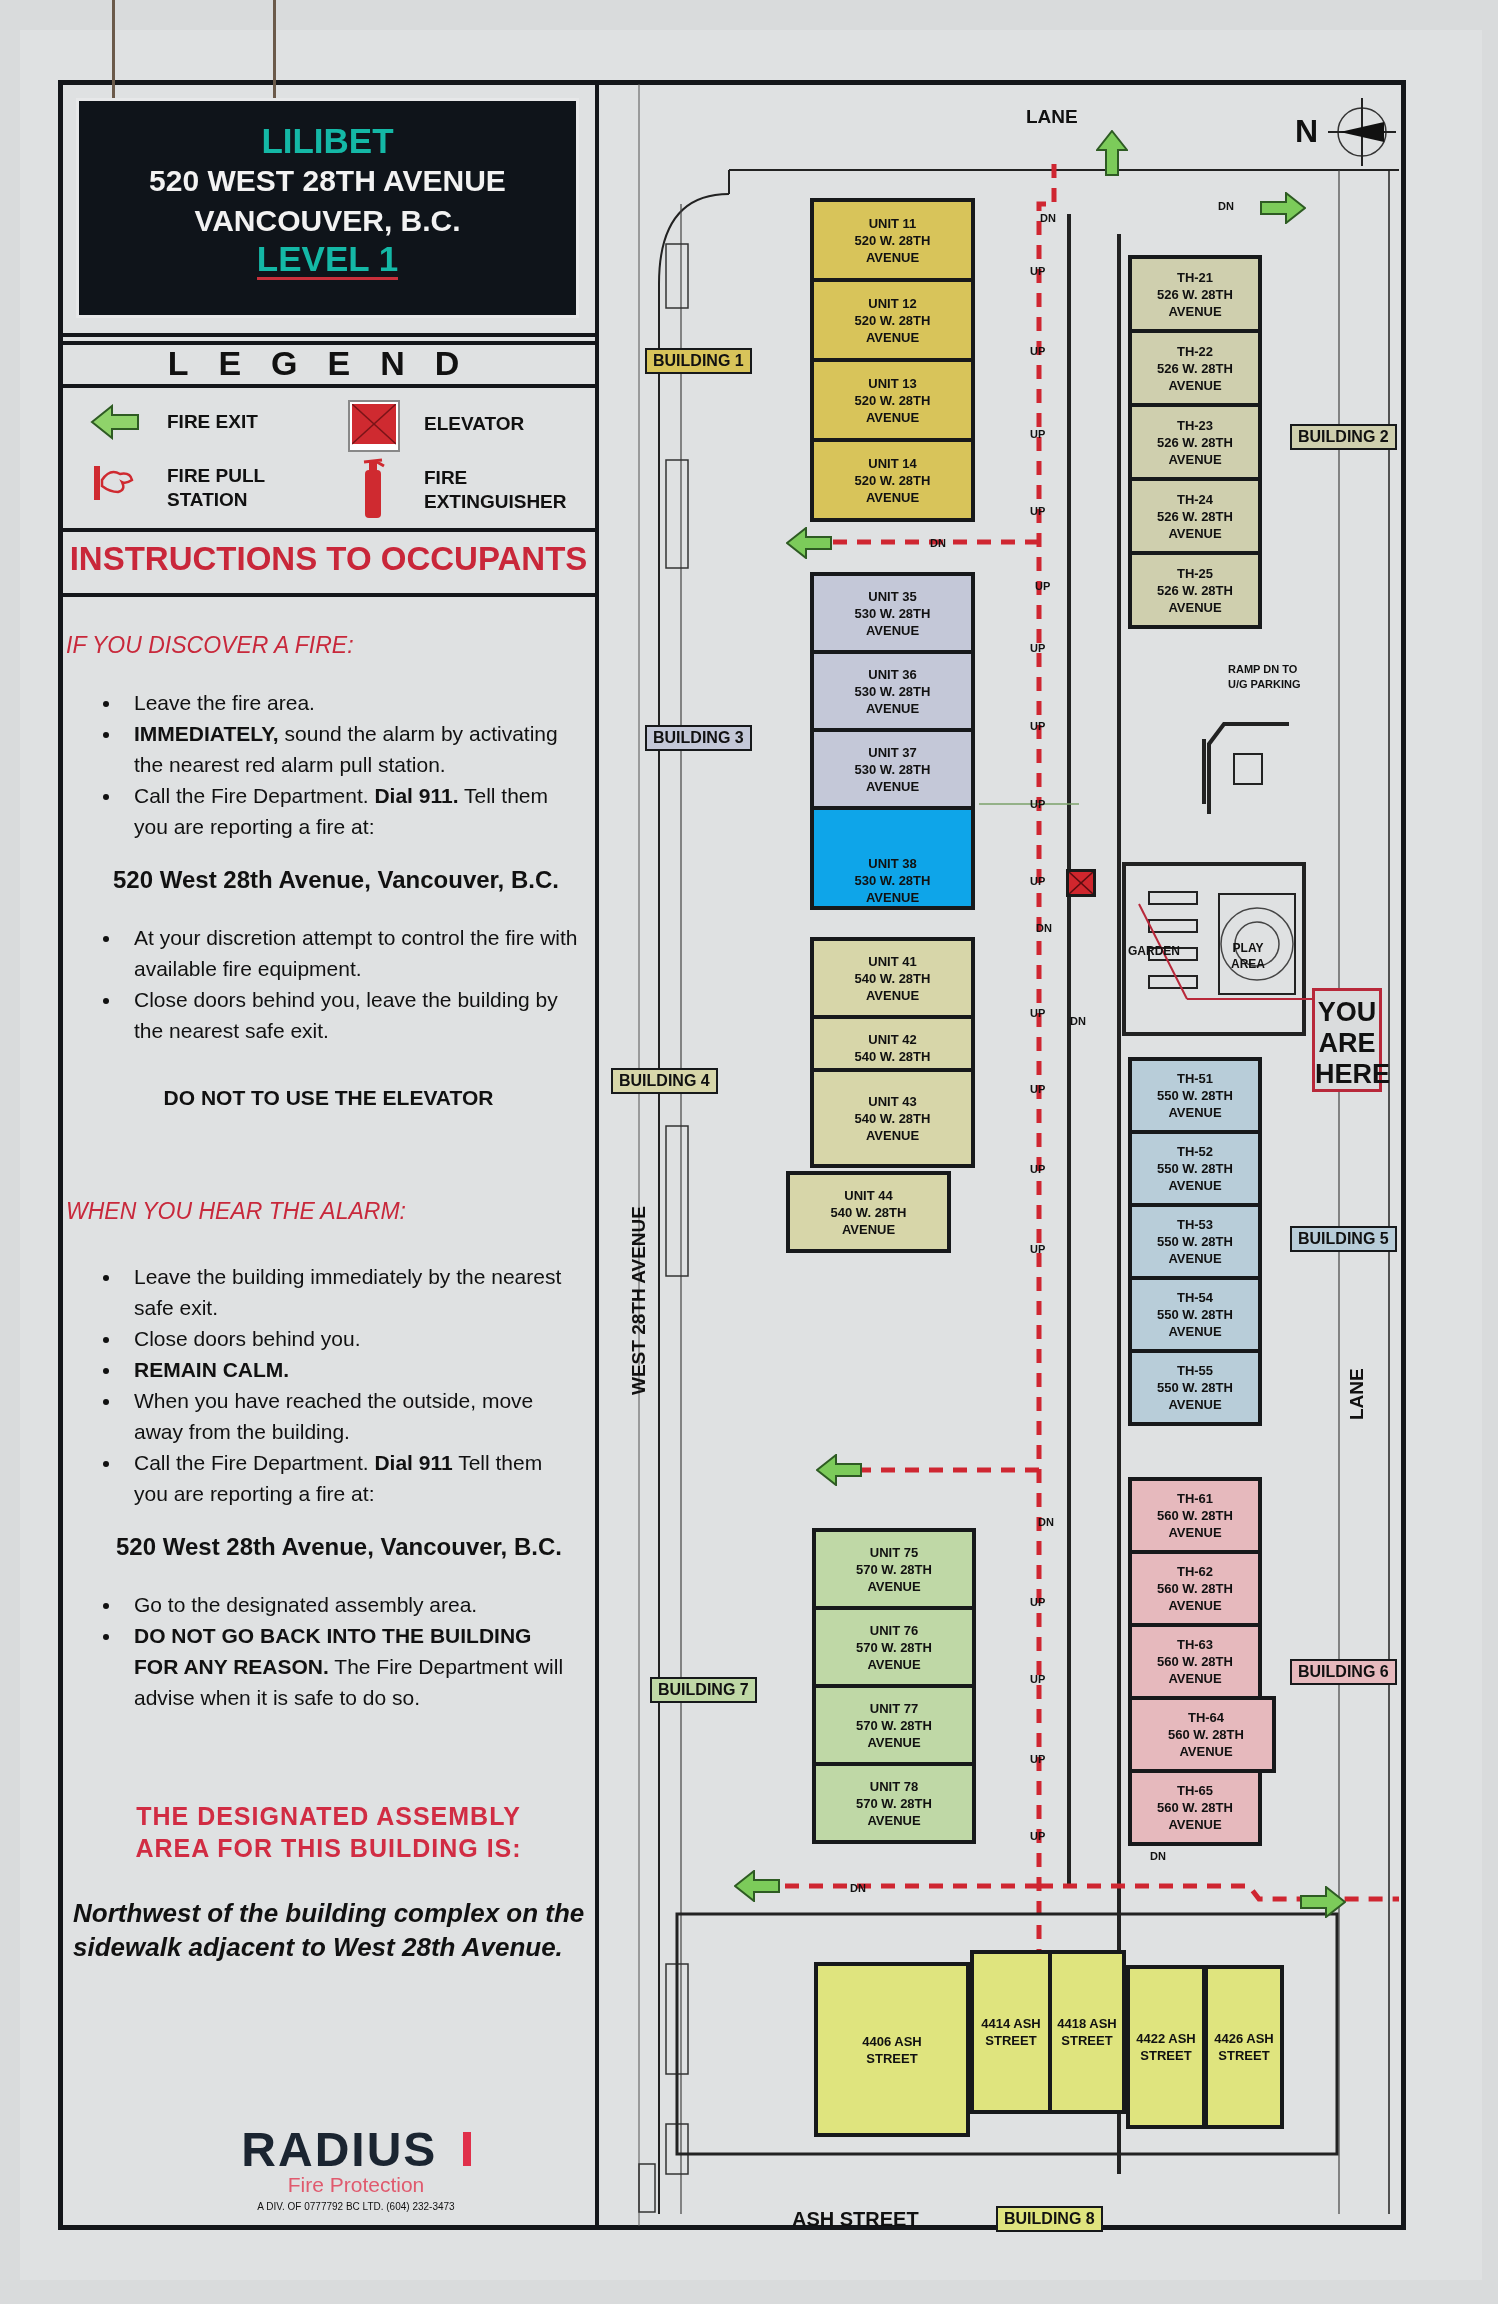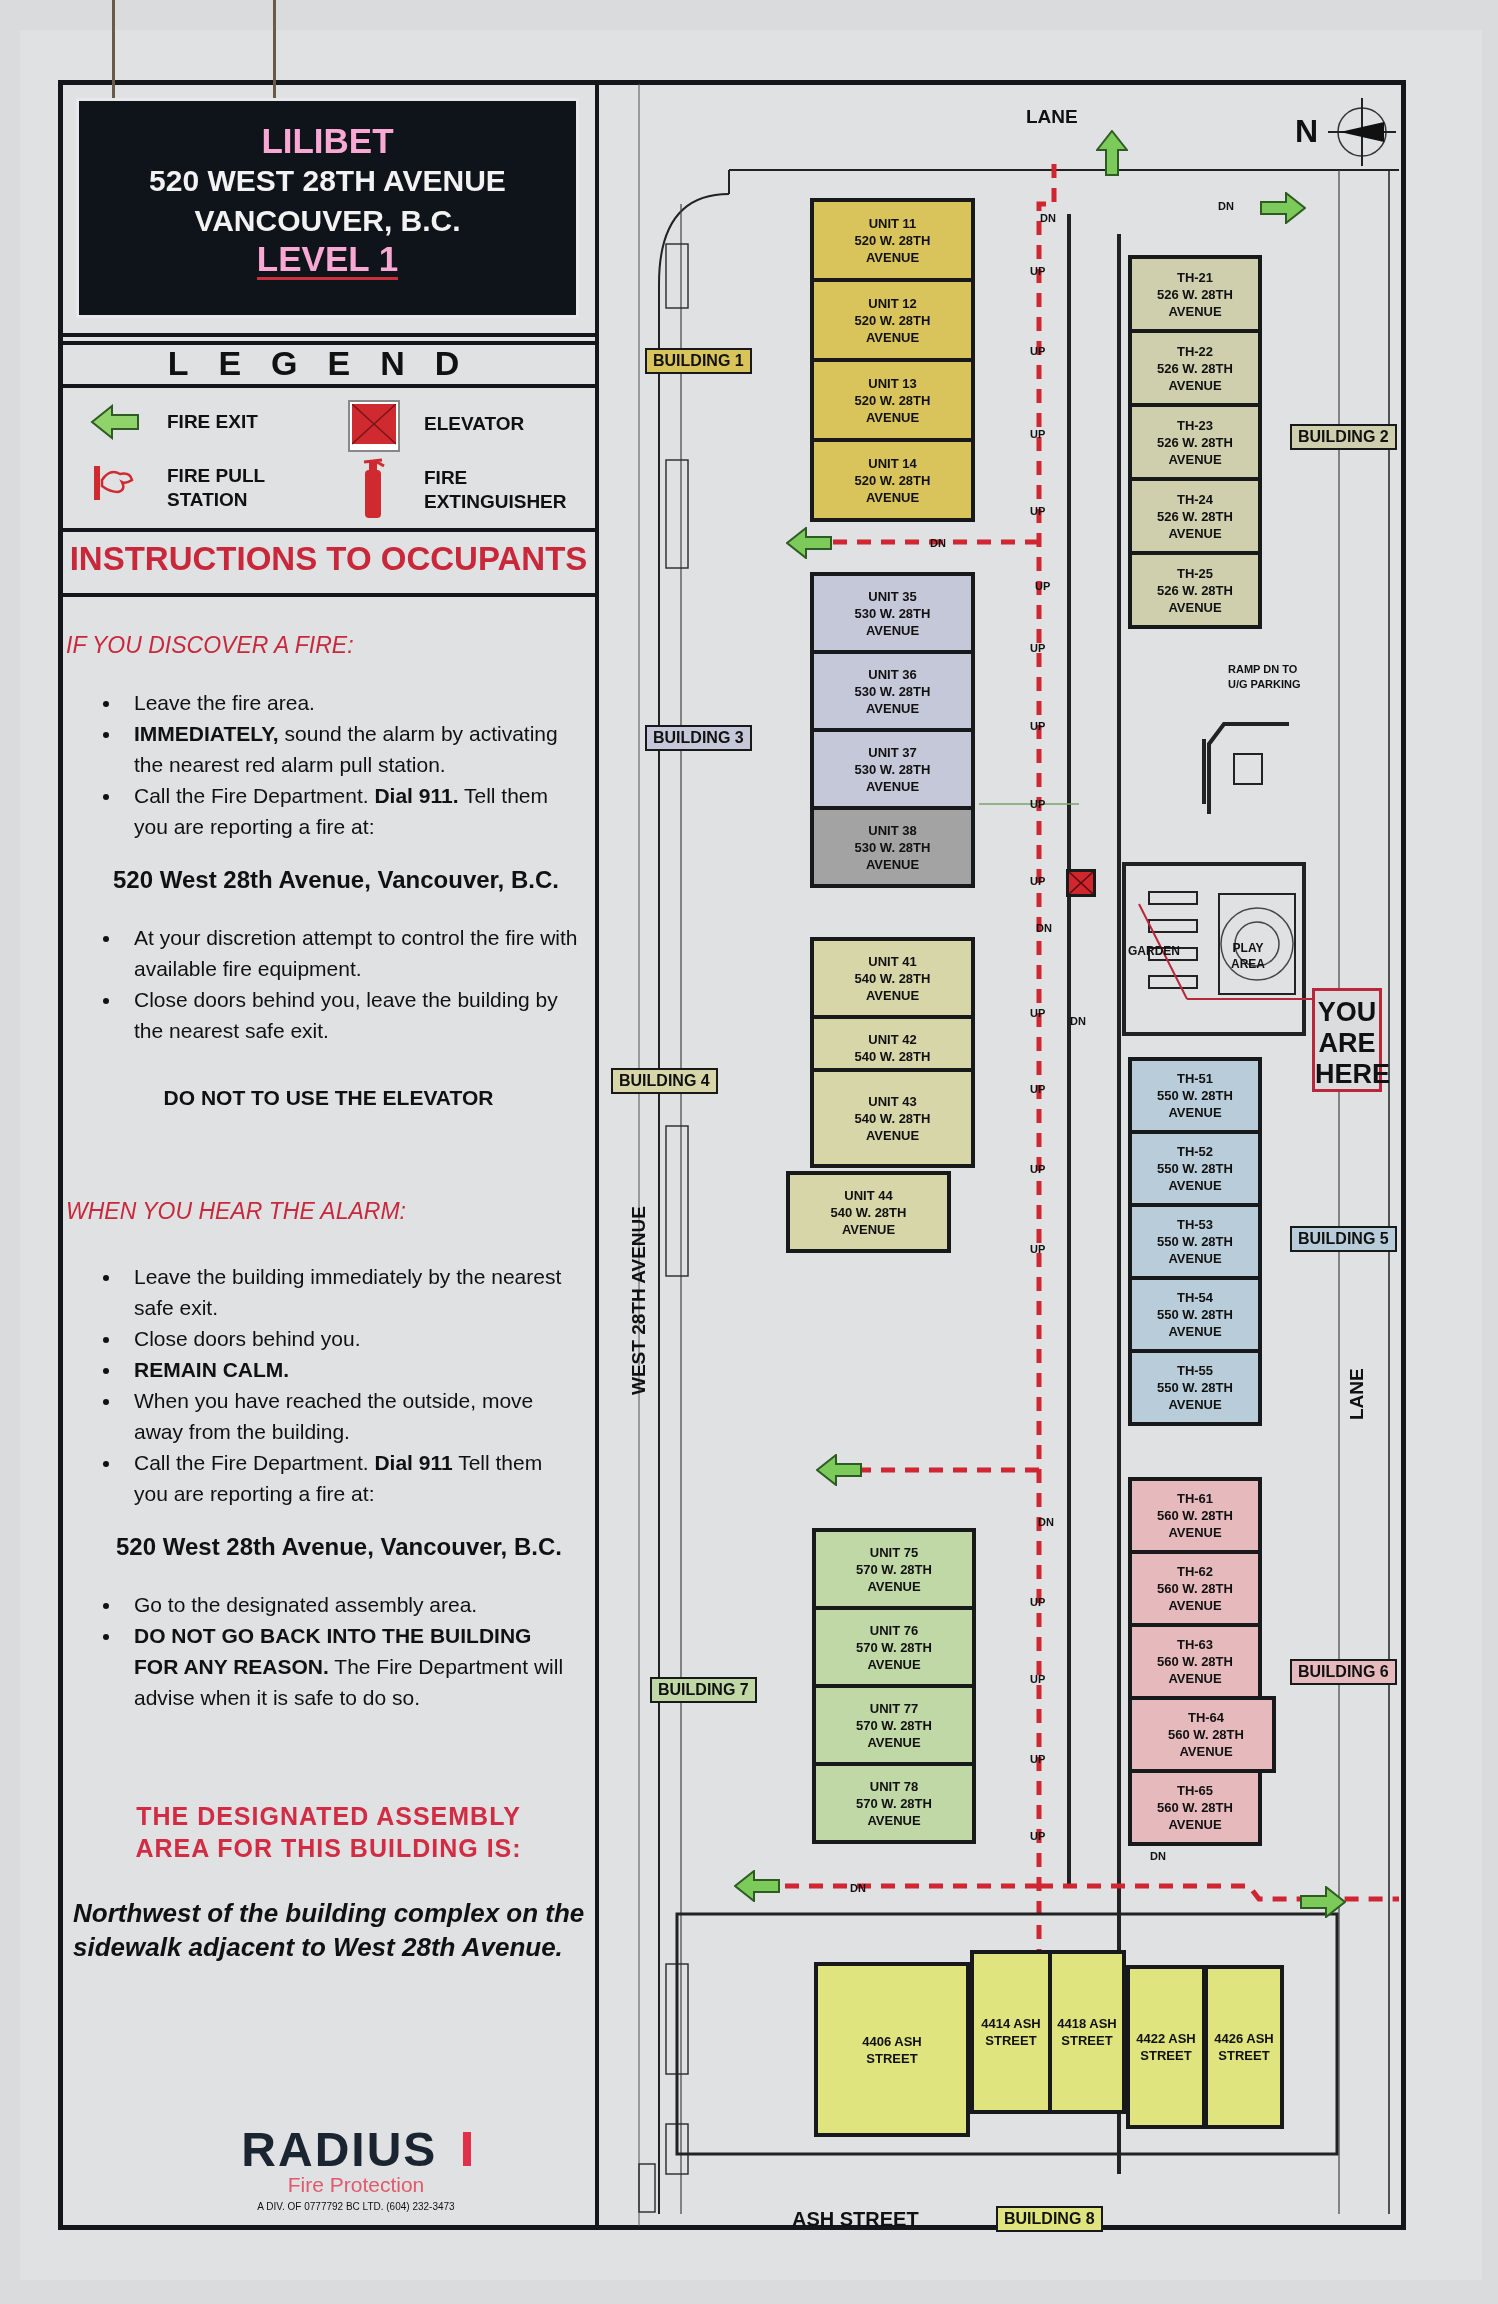--- a/index.html
+++ b/index.html
@@ -3,21 +3,21 @@
 <meta charset="utf-8">
 <style>
   html, body { margin:0; padding:0; }
   body { width:1498px; height:2304px; background:#d9dbdc; position:relative; overflow:hidden;
          font-family:"Liberation Sans", sans-serif; color:#111; }
   .abs { position:absolute; }
   .sign { left:20px; top:30px; width:1462px; height:2250px; background:#dfe1e2; }
   .frame { left:58px; top:80px; width:1348px; height:2150px; border:5px solid #14161a; box-sizing:border-box; }
   .divider-v { left:595px; top:80px; width:4px; height:2150px; background:#14161a; }
   .titlebox { left:76px; top:98px; width:503px; height:220px; background:#0f141a; border:3px solid #e7e8e9; box-sizing:border-box; text-align:center; }
-  .titlebox .t-red { color:#f9a8d4; font-size:35px; font-weight:bold; }
+  .titlebox .t-red { color:#14b8a6; font-size:35px; font-weight:bold; }
   .titlebox .t-white { color:#f2f2f2; font-size:30px; font-weight:bold; }
   .t-line { display:block; line-height:40px; }
   .t-underline { border-bottom:3px solid #c9303b; display:inline-block; line-height:36px; }
   .hline { left:62px; width:533px; height:4px; background:#14161a; }
   .legend-title { left:62px; top:344px; width:533px; text-align:center; font-size:34px; font-weight:900; letter-spacing:30px; }
   .legend-label { font-size:19px; font-weight:bold; line-height:24px; }
   .instr-title { left:62px; top:540px; width:533px; text-align:center; color:#c9273a; font-size:33px; font-weight:bold; }
   .sec-head { color:#c8283b; font-style:italic; font-size:23px; }
   .bul { font-size:21px; line-height:31px; }
   .bul li { margin:0; padding-left:12px; }
@@ -338,21 +338,21 @@
         <div>AVENUE</div>
       </div>
     </div>
     <div class="unit" style="left: 810px; top: 728px; width: 165px; height: 82px; background: rgb(196, 200, 216);">
       <div>
         <div>UNIT 37</div>
         <div>530 W. 28TH</div>
         <div>AVENUE</div>
       </div>
     </div>
-    <div class="unit" style="left: 810px; top: 806px; width: 165px; height: 82px; background: #a3a3a3;">
+    <div class="unit" style="left: 810px; top: 806px; width: 165px; height: 104px; background: #0ea5e9; align-items: flex-end;">
       <div>
         <div>UNIT 38</div>
         <div>530 W. 28TH</div>
         <div>AVENUE</div>
       </div>
     </div>
     <div class="blabel" style="left: 645px; top: 725px; background: rgb(196, 200, 216);">BUILDING 3</div>
     <div class="unit" style="left: 810px; top: 937px; width: 165px; height: 82px; background: rgb(215, 214, 169);">
       <div>
         <div>UNIT 41</div>

